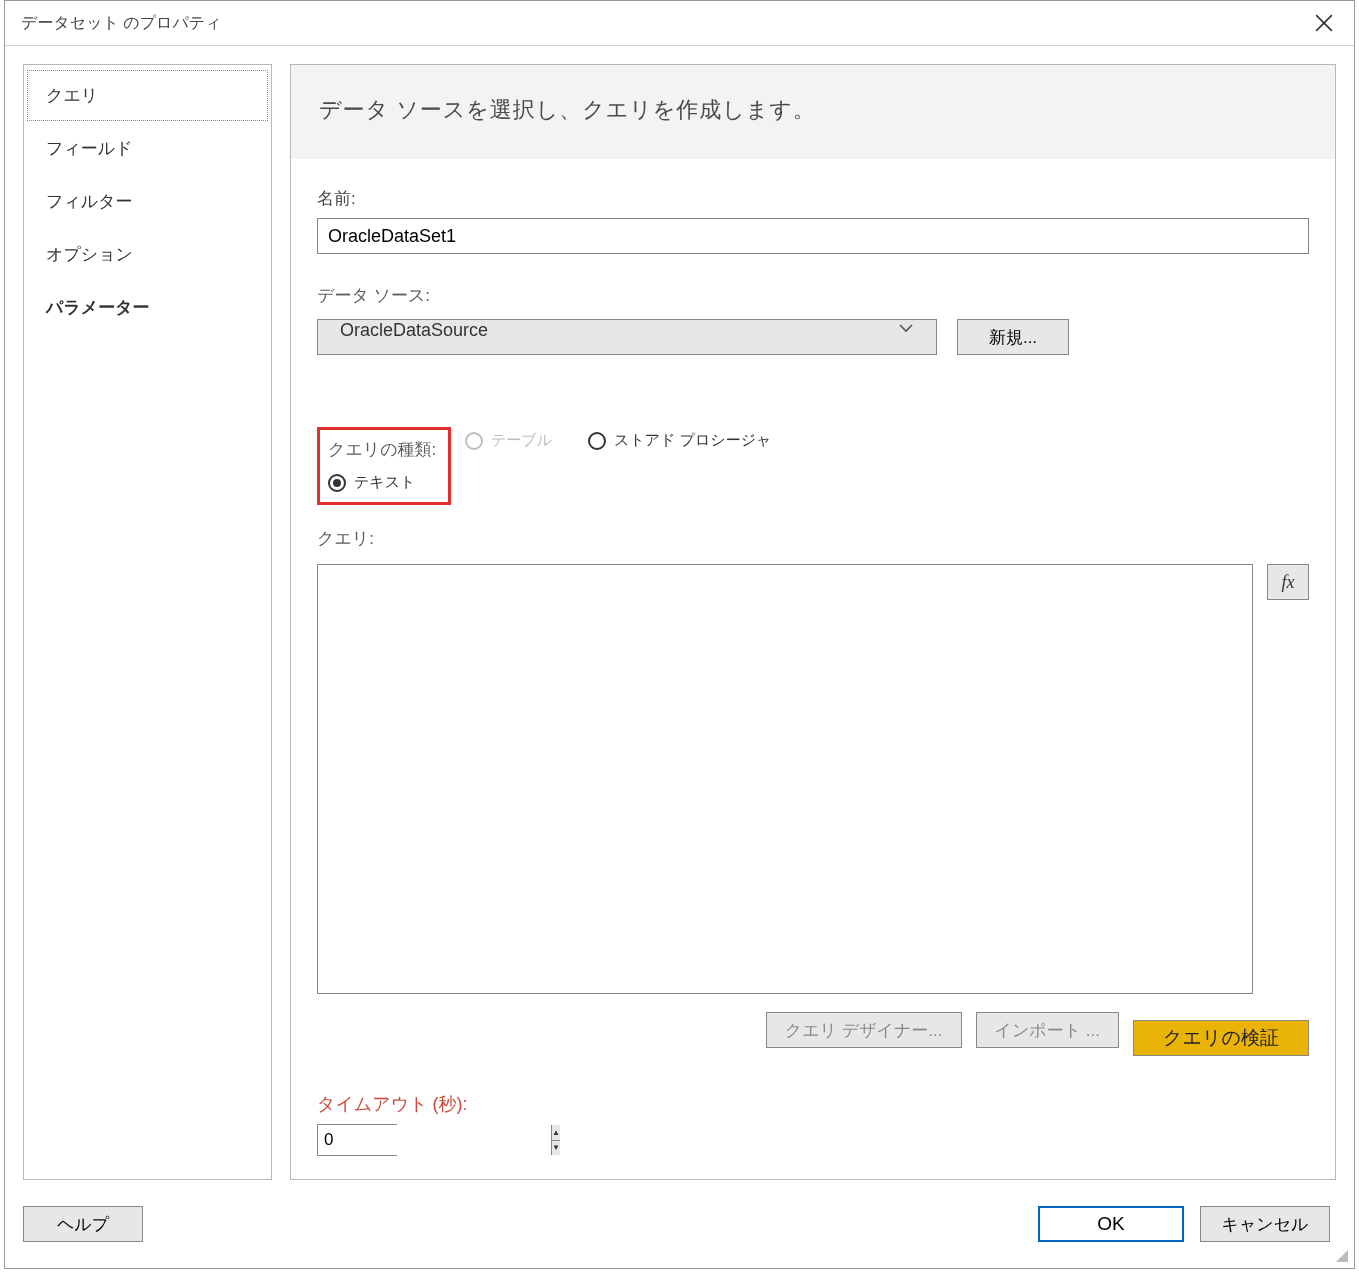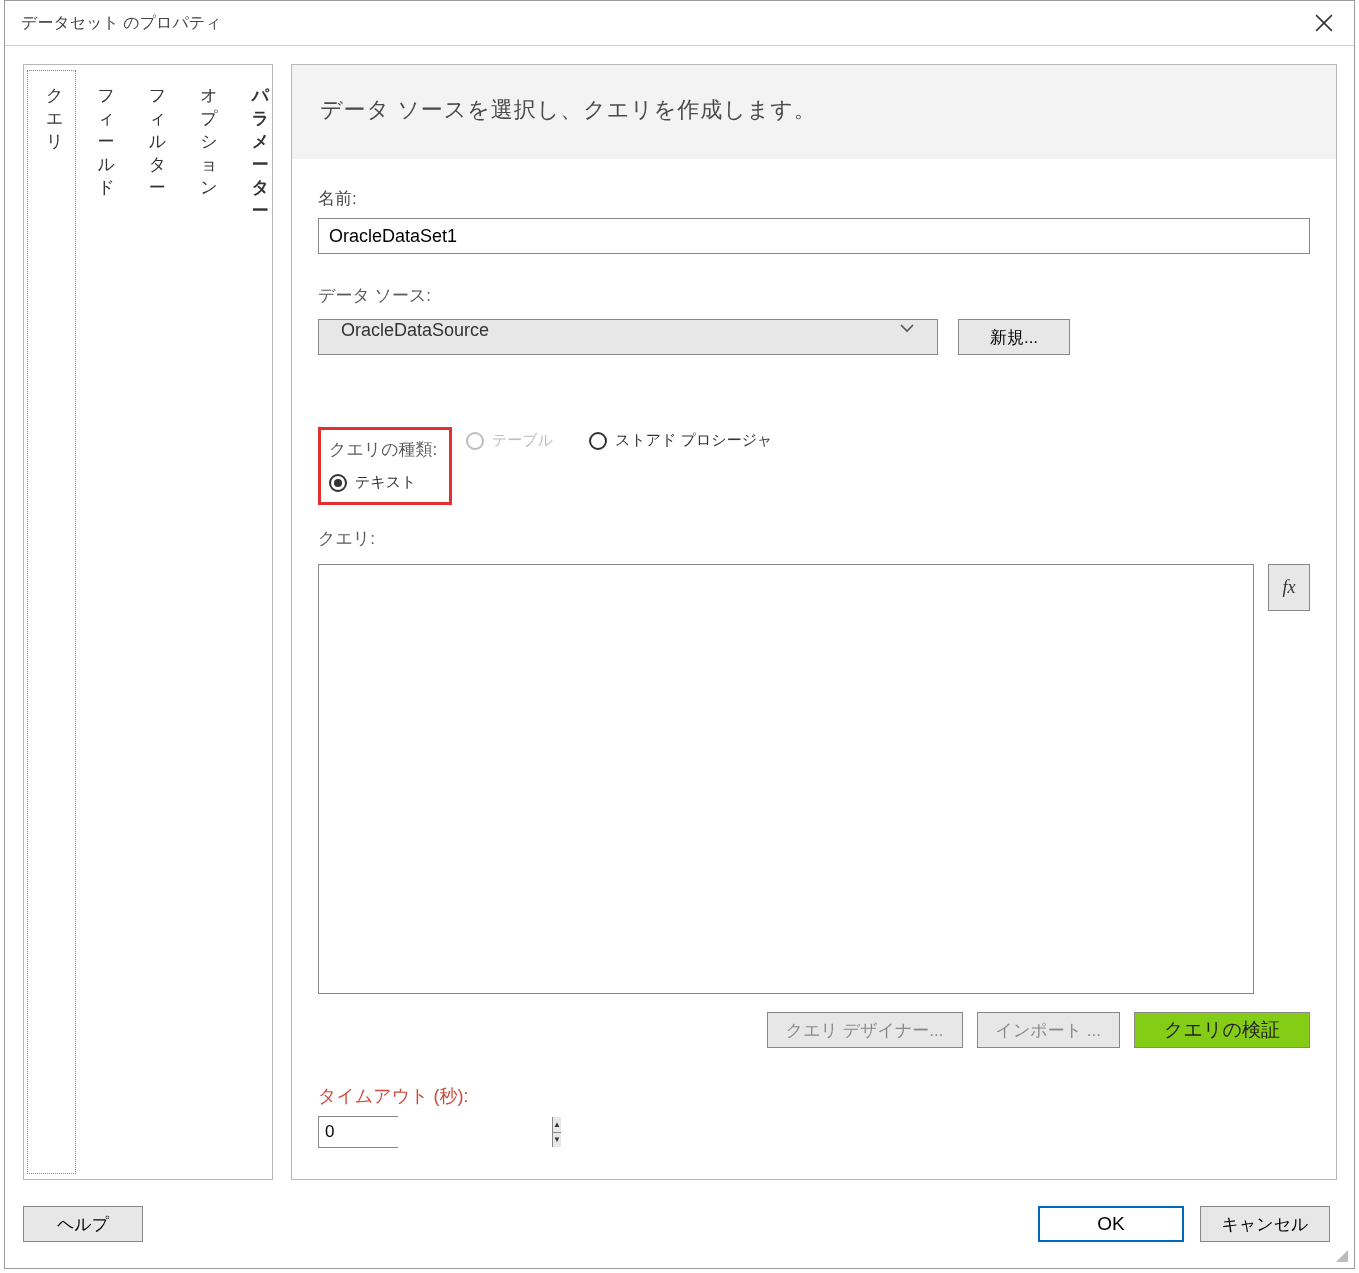--- a/index.html
+++ b/index.html
@@ -47,21 +47,21 @@
     flex:1;
     display:flex;
     gap:18px;
   }
   .sidebar {
     width:250px;
     border:1px solid #b8b8b8;
     background:#fff;
     padding:4px 2px;
     display:flex;
-    flex-direction:row;
+    flex-direction:column;
   }
   .sidebar-item {
     padding:13px 12px 13px 18px;
     font-size:17px;
     color:#333;
     cursor:default;
     border:1px solid transparent;
     margin:1px;
   }
   .sidebar-item.selected {
@@ -184,21 +184,21 @@
     flex:1;
     height:430px;
     border:1px solid #888;
     resize:none;
     font-family:inherit;
     font-size:15px;
     padding:6px;
     overflow-y:scroll;
   }
   .fx-btn {
-    width:42px; height:47px;
+    width:42px; height:36px;
     border:1px solid #888;
     background:#e7e7e7;
     display:flex;
     align-items:center;
     justify-content:center;
     font-style:italic;
     font-family:"Times New Roman", serif;
     font-size:18px;
   }
   .query-btn-row {
@@ -358,21 +358,21 @@
             <div>
               <div class="fx-btn">
                 <span>fx</span>
               </div>
             </div>
           </div>
 
           <div class="query-btn-row">
             <button class="std-btn wide" style="color:#888;">クエリ デザイナー...</button>
             <button class="std-btn" style="color:#888;min-width:120px;">インポート ...</button>
-            <button class="std-btn wide strong" style="background:#84cc16;">クエリの検証</button>
+            <button class="std-btn wide strong" style="background:#eab308;margin-top:8px;">クエリの検証</button>
           </div>
 
           <div class="timeout-row">
             <div class="field-label field-label-red">タイムアウト (秒):</div>
             <div class="spinner">
               <input value="0" style="">
               <div class="spins">
                 <div>▲</div>
                 <div>▼</div>
               </div>

